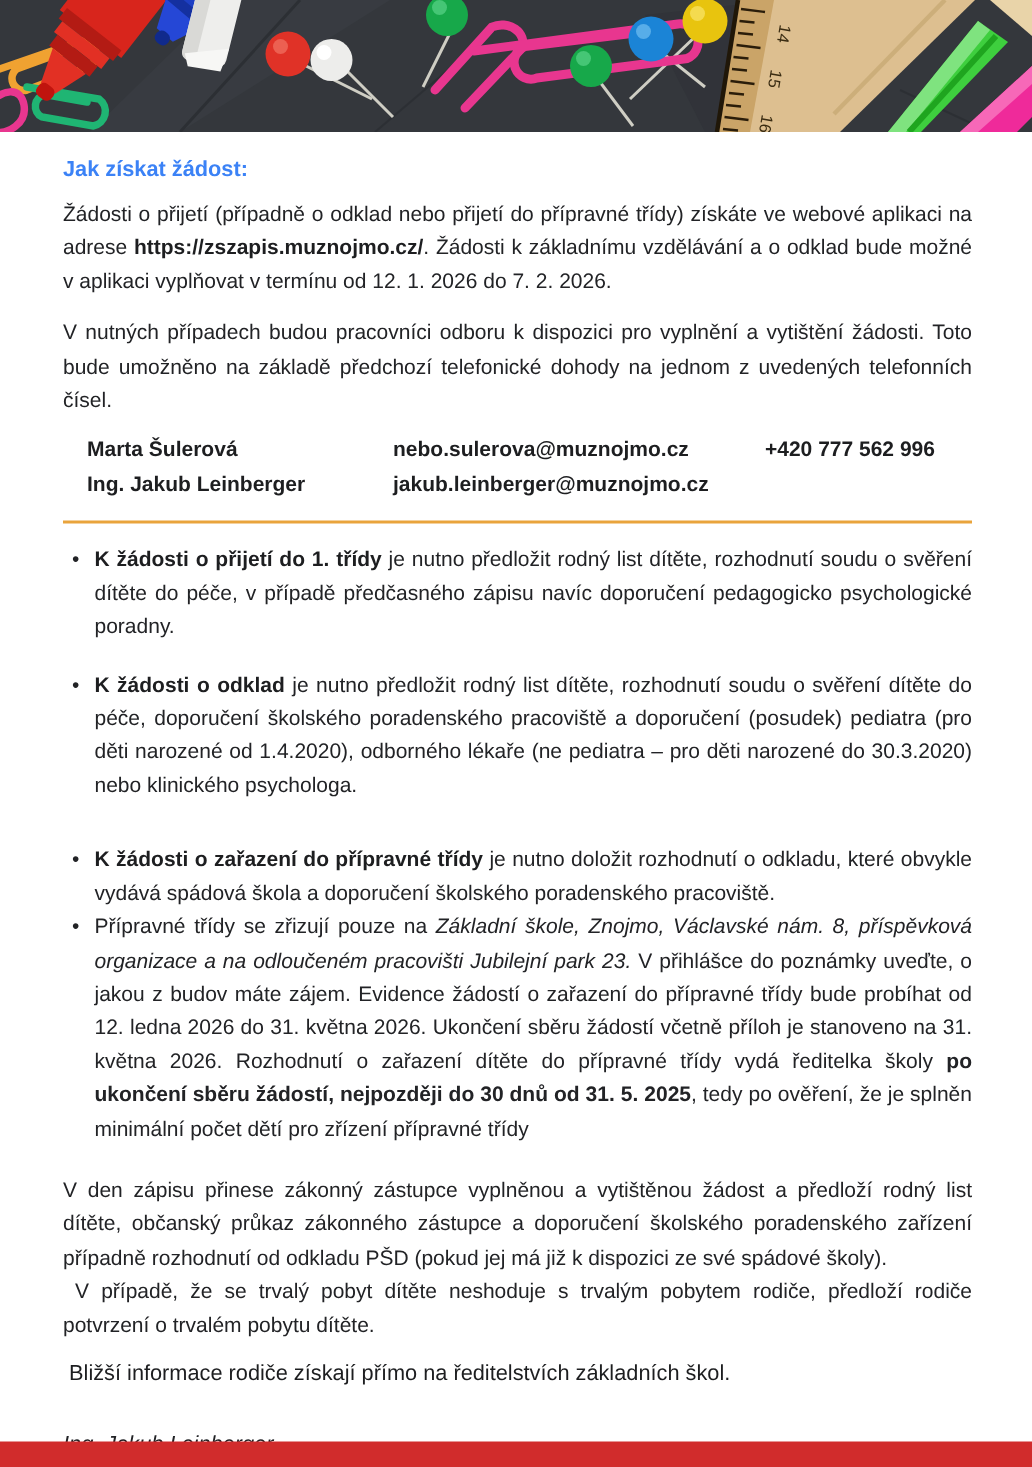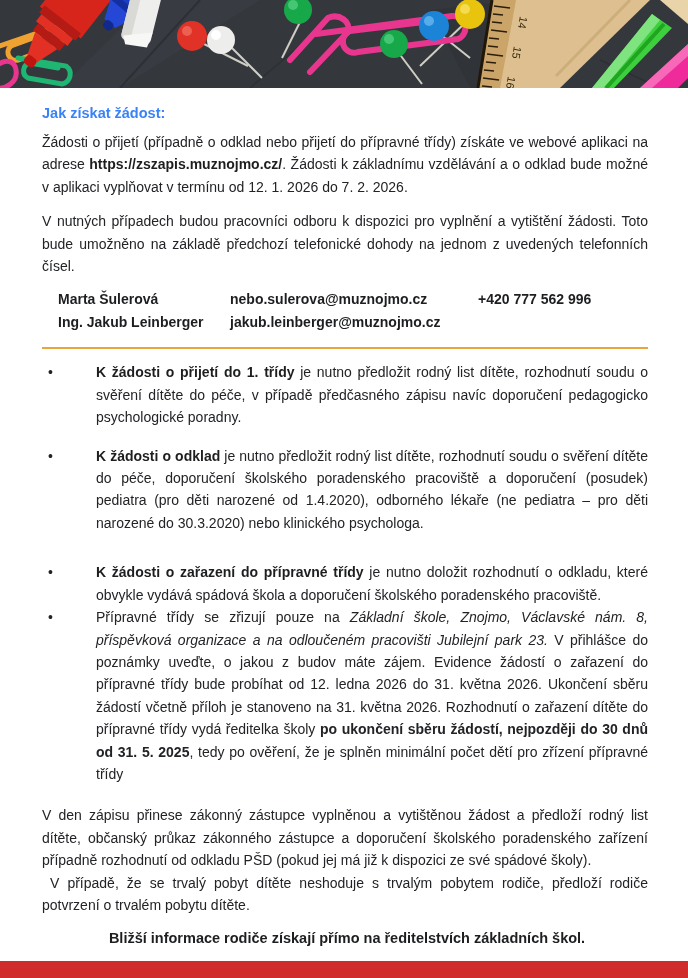--- a/index.html
+++ b/index.html
@@ -23,40 +23,40 @@
   .para{
     font-size:14px;line-height:22.4px;color:#222326;
     text-align:justify;margin:0;
   }
   .p-app{margin-top:9px;}
   .p-help{margin-top:12px;}
   .link{font-weight:bold;color:#1d1e20;cursor:pointer;}
   
   .contacts{margin:13px 0 0 16px;}
   .contact-row{display:flex;font-weight:bold;font-size:14px;line-height:18px;margin-bottom:5px;color:#1d1e20;}
-  .c-name{width:172px;flex:none;}
+  .c-name{width:204px;flex:none;}
   .c-email{width:248px;flex:none;}
   .c-phone{flex:1;white-space:pre;}
   
   .divider{border:none;border-top:2px solid #e9a43c;margin:16px 0 0 0;}
   
   .h-attach{margin-top:15px;}
   .bullets{margin-top:12px;}
-  .bullet{display:flex;margin:0;gap:33px;}
+  .bullet{display:flex;margin:0;}
   .bullet .dot{flex:none;width:15px;padding-left:6px;font-size:14px;line-height:22.4px;color:#222326;}
   .bullet .dot::before{content:"\2022";}
   .bullet .btext{flex:1;font-size:14px;line-height:22.4px;text-align:justify;}
   .gap16{margin-top:16px;}
   .gap15{margin-top:27px;}
   b.lead{color:#1d1e20;}
   
   .p-day{margin-top:19px;}
   .p-note{
-    font-size:14.5px;font-weight:bold;color:#1d1e20;
-    margin:13px 0 0 0;line-height:18px;text-align:center;
+    font-size:14.5px;font-weight:normal;color:#1d1e20;
+    margin:13px 0 0 0;line-height:18px;
   }
   .signature{margin-top:27px;font-style:italic;font-size:14.5px;line-height:22.5px;color:#222326;}
   
   .footer-bar{
     position:absolute;left:0;bottom:0;width:688px;height:17px;
     background:#d12c2c;
   }
 </style>
 </head>
 <body>

